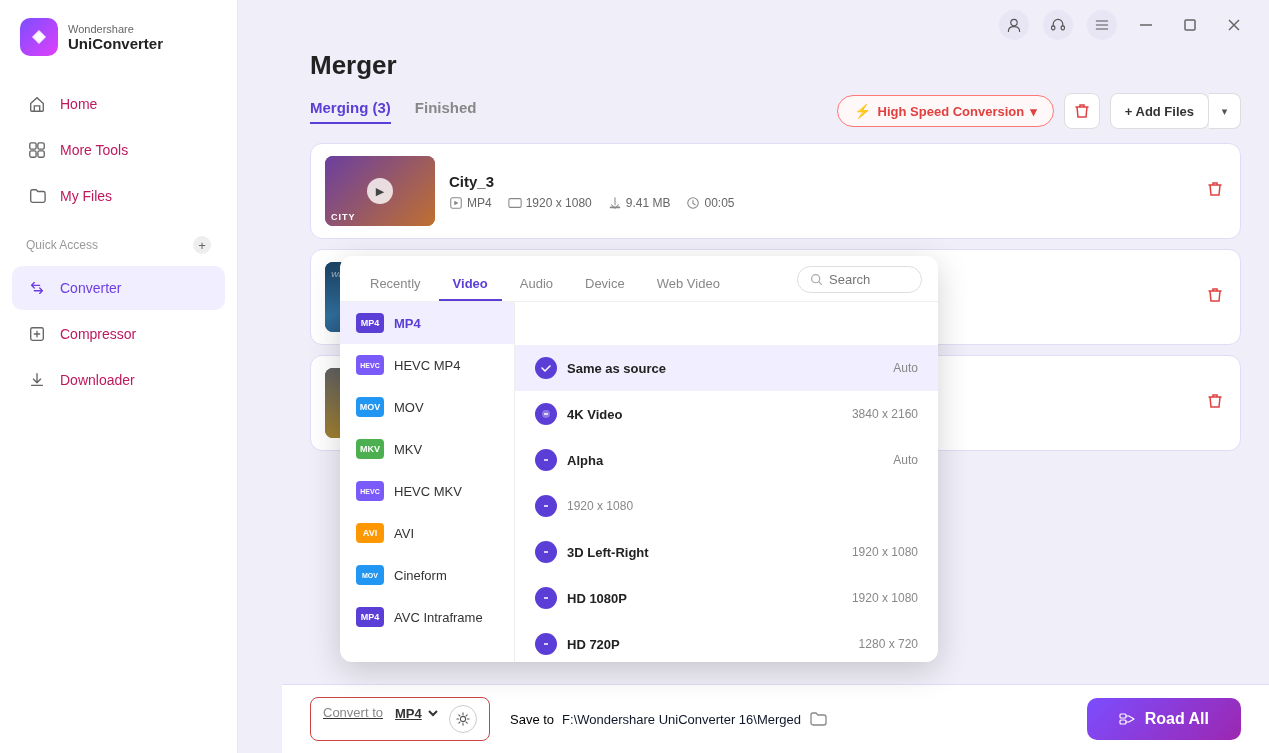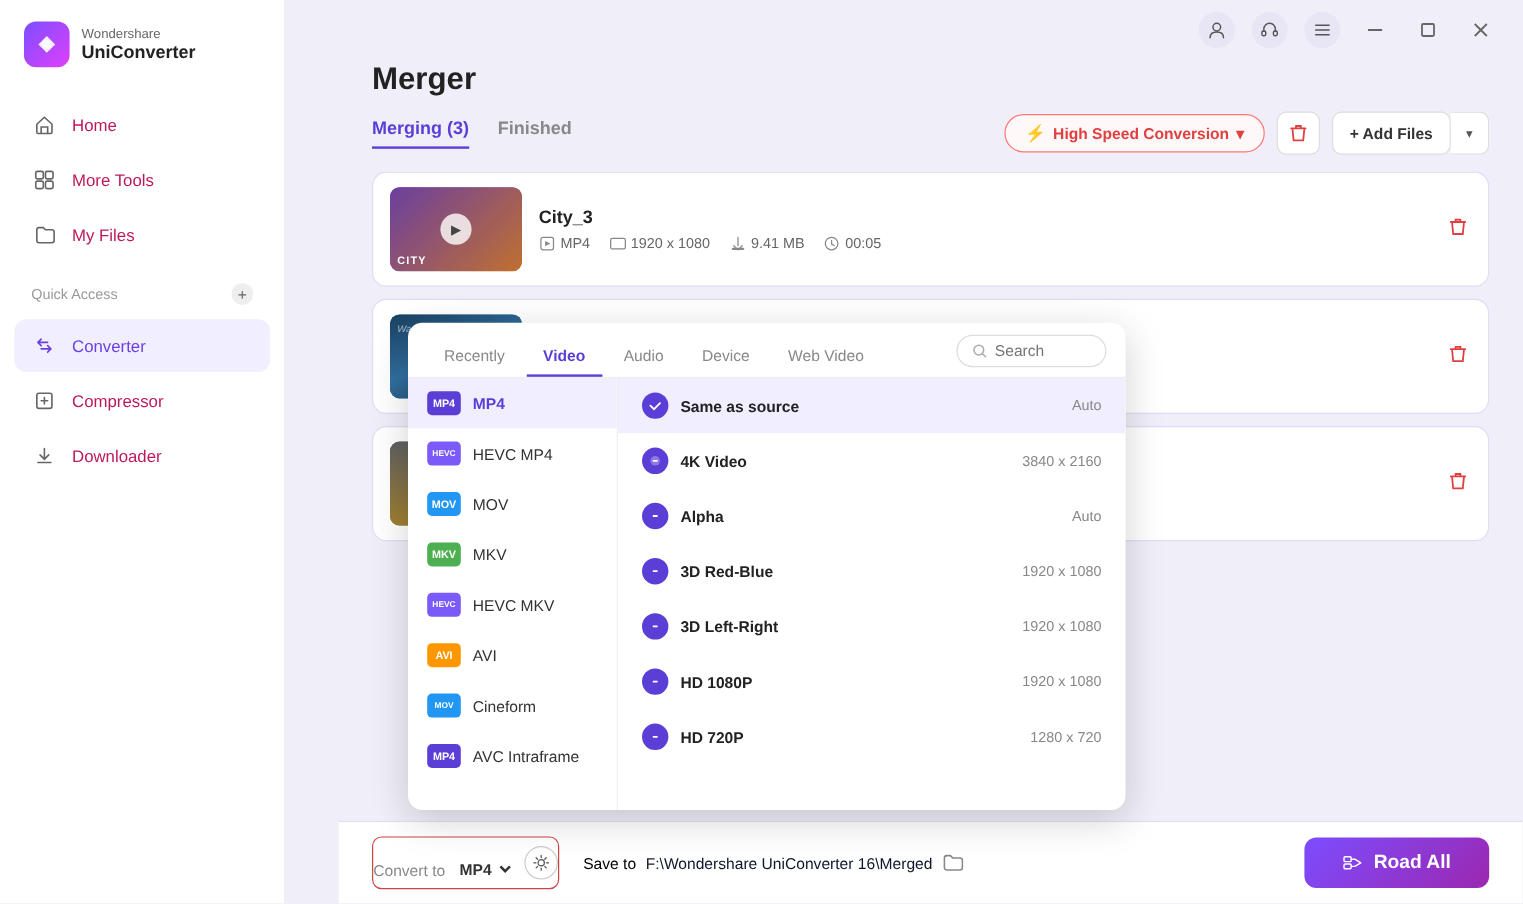--- a/index.html
+++ b/index.html
@@ -251,27 +251,28 @@
     .bottom-bar {
       display: flex;
       align-items: center;
       background: white;
       border-top: 1px solid #e0dcf5;
       padding: 12px 28px;
       gap: 20px;
     }
     .convert-to-box {
       display: flex;
-      align-items: flex-end;
+      align-items: flex-start;
       gap: 8px;
       border: 1.5px solid #c44;
       border-radius: 8px;
-      padding: 7px 0;
+      padding: 7px 12px;
       font-size: 13px;
       color: #333;
+      text-decoration: underline;
     }
     .convert-select {
       border: none;
       font-size: 13px;
       font-weight: 600;
       color: #333;
       background: transparent;
       cursor: pointer;
       outline: none;
     }
@@ -296,21 +297,21 @@
       border-radius: 10px;
       padding: 12px 32px;
       font-size: 16px;
       font-weight: 700;
       cursor: pointer;
     }
 
     
     .dropdown-overlay {
       position: absolute;
-      top: 269px;
+      top: 256px;
       left: 340px;
       width: 598px;
       background: white;
       border-radius: 12px;
       box-shadow: 0 8px 32px rgba(0,0,0,0.18);
       z-index: 100;
       overflow: hidden;
     }
     .dropdown-tabs {
       display: flex;
@@ -383,21 +384,21 @@
 
     .quality-list { flex: 1; overflow-y: auto; }
     .quality-item {
       display: flex;
       align-items: center;
       gap: 10px;
       padding: 12px 20px;
       cursor: pointer;
       font-size: 13px;
     }
-    .quality-item.active { background: #f0eeff; }
+    .quality-item.active { background: #f0eeff; margin-top: 43px; }
     .quality-icon {
       width: 22px; height: 22px;
       border-radius: 50%;
       background: #5b3ed6;
       display: flex; align-items: center; justify-content: center;
       color: white;
       font-size: 11px;
       flex-shrink: 0;
     }
     .quality-name { font-weight: 600; color: #222; flex: 1; }
@@ -804,21 +805,20 @@
         </div>
         <span class="quality-name">Alpha</span>
         <span class="quality-res">Auto</span>
       </div>
       <div class="quality-item">
         <div class="quality-icon" style="background:#5b3ed6;">
           <svg width="12" height="12" viewBox="0 0 12 12" fill="none">
               <path d="M4 6h4" stroke="white" stroke-width="1.5"></path>
             </svg>
         </div>
-        <span class="quality-name">3D Red-Blue</span>
         <span class="quality-res">1920 x 1080</span>
       </div>
       <div class="quality-item">
         <div class="quality-icon" style="background:#5b3ed6;">
           <svg width="12" height="12" viewBox="0 0 12 12" fill="none">
               <path d="M4 6h4" stroke="white" stroke-width="1.5"></path>
             </svg>
         </div>
         <span class="quality-name">3D Left-Right</span>
         <span class="quality-res">1920 x 1080</span>

